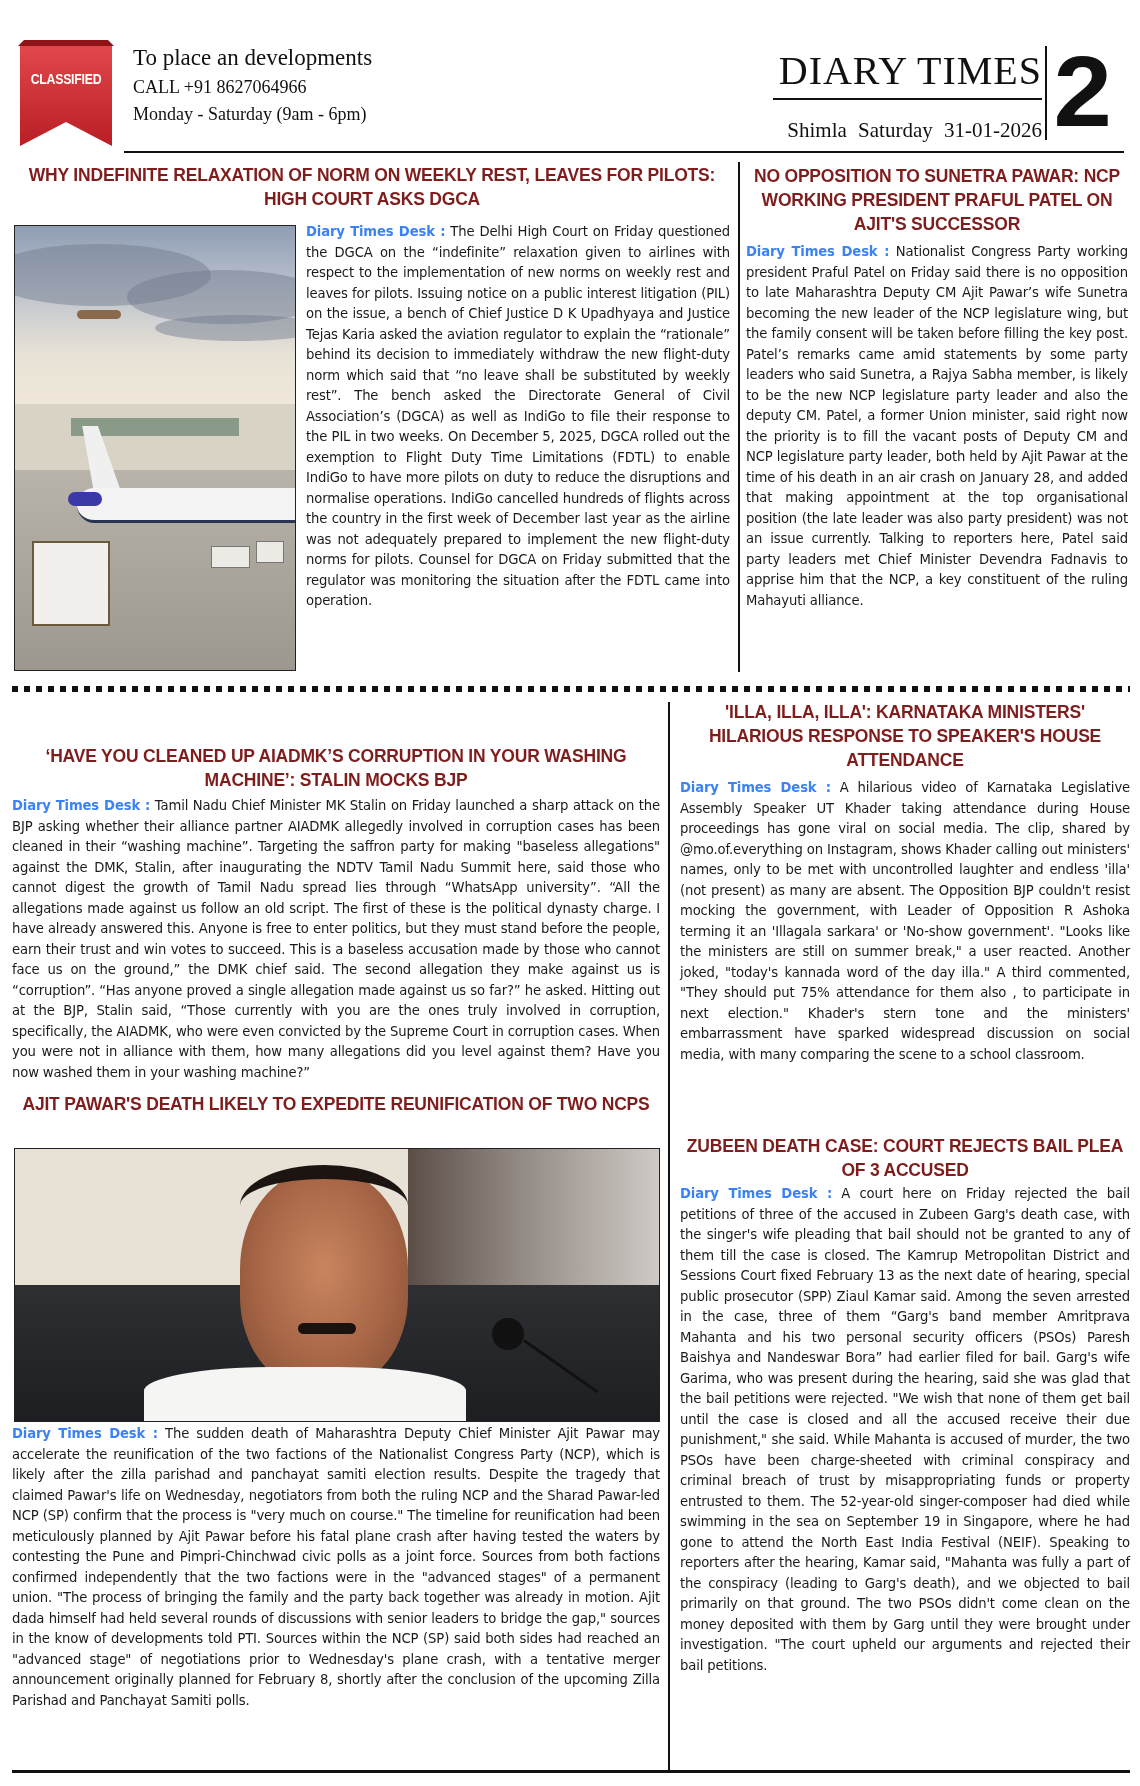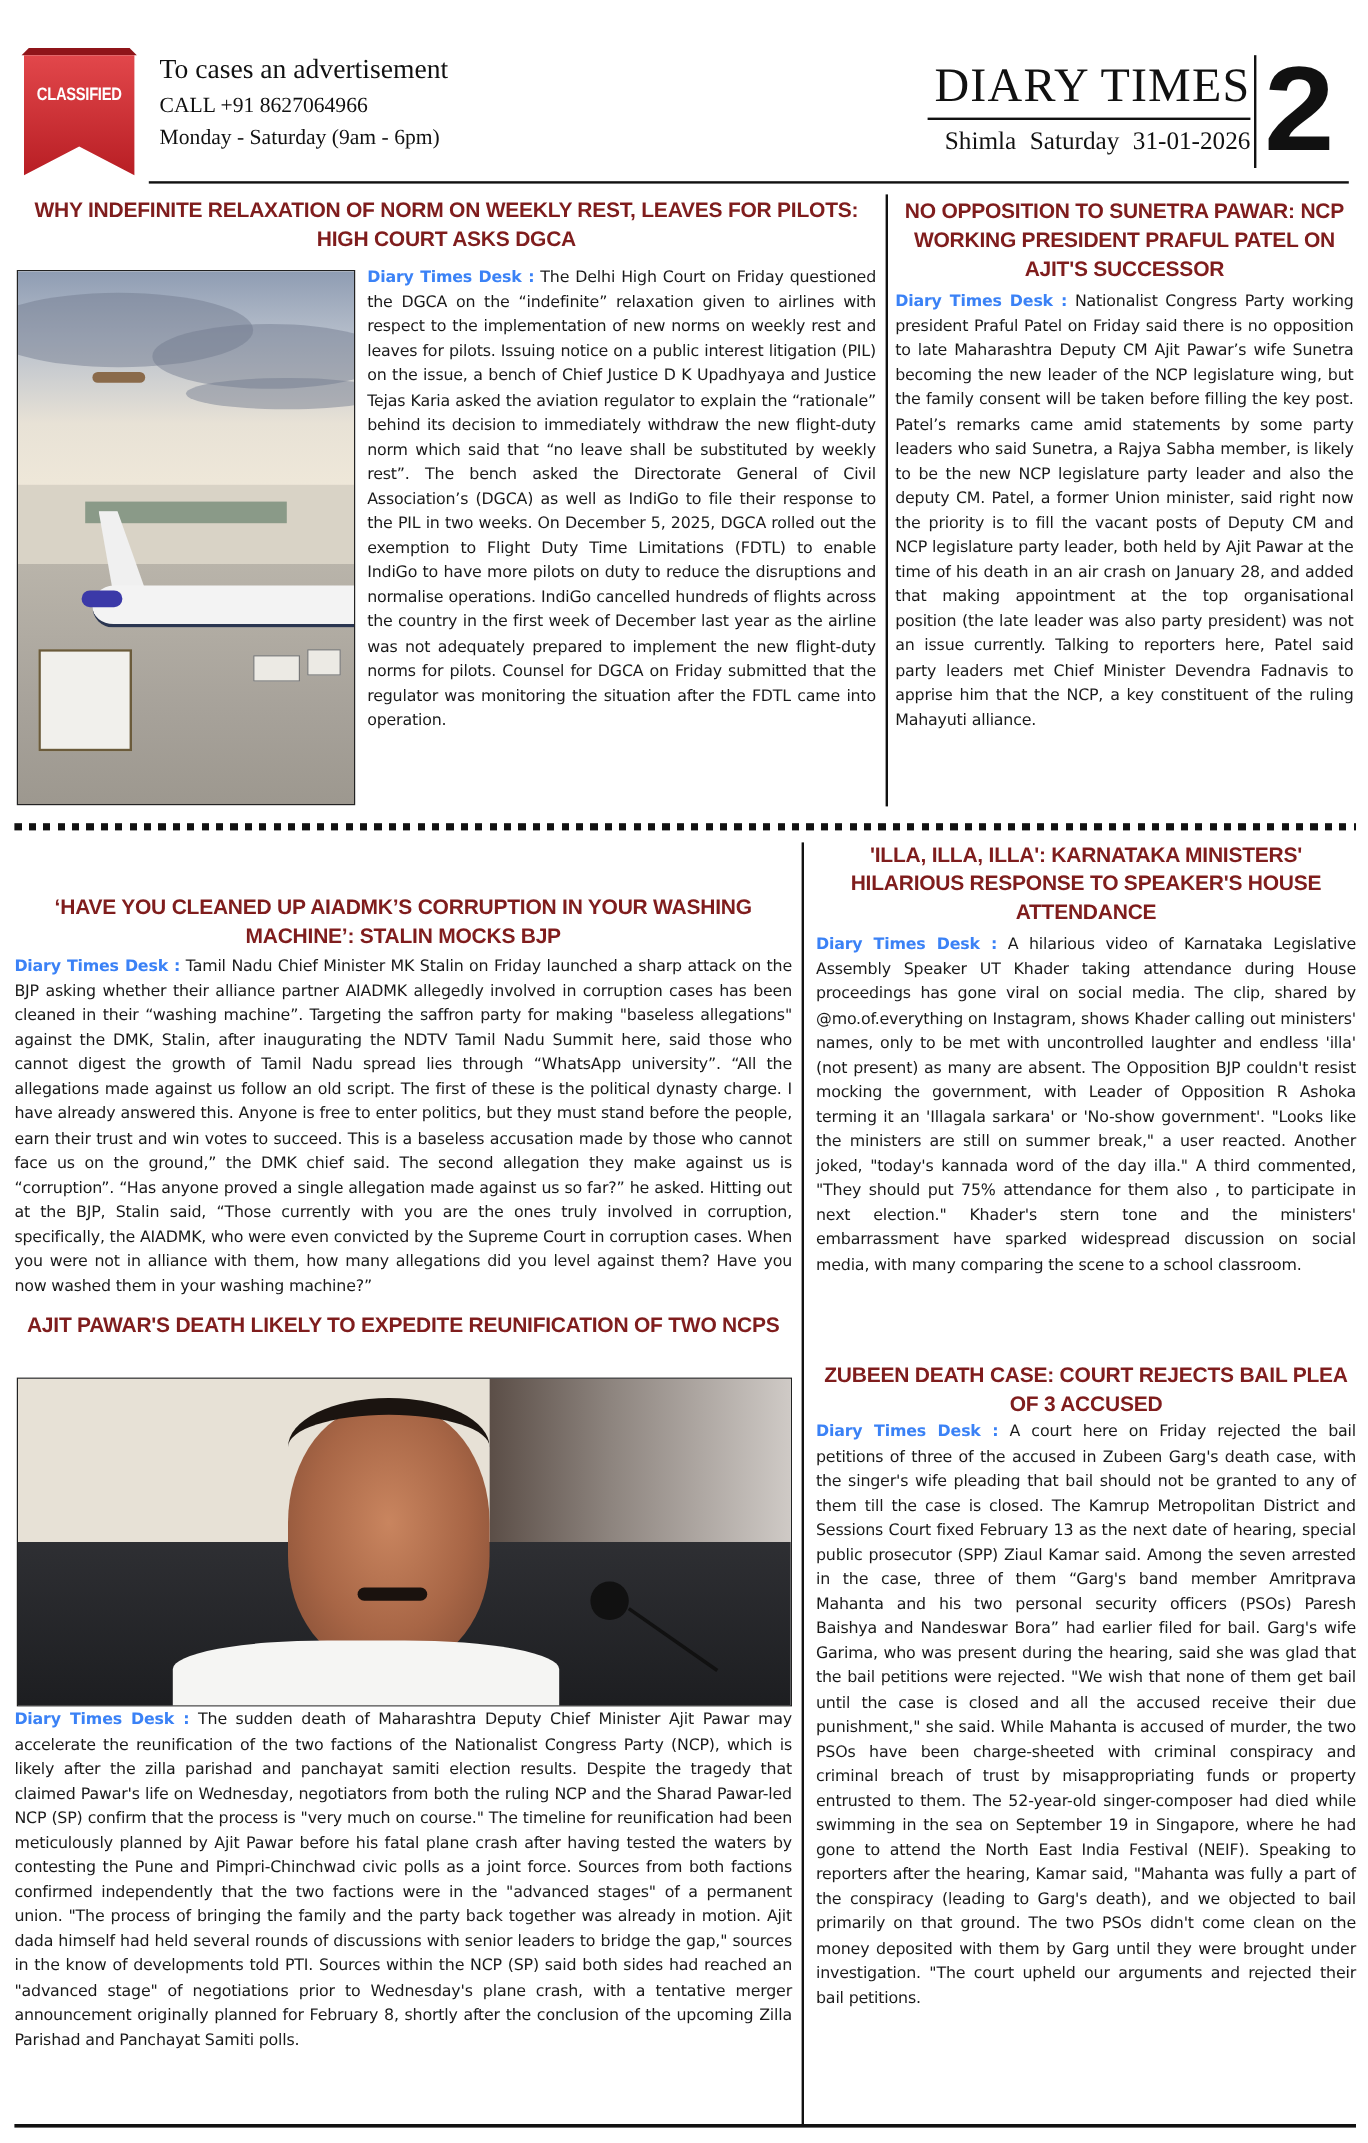--- a/index.html
+++ b/index.html
@@ -12,21 +12,21 @@
   .ribbon-text { position: absolute; left: 0; top: 30px; width: 100%; text-align: center; color: #fff;
     font-family: "Liberation Sans", sans-serif; font-weight: bold; font-size: 15px; letter-spacing: -0.3px; transform: scaleX(0.82); }
   .ad-block { position: absolute; left: 133px; top: 44px; font-family: "Liberation Serif", serif; color: #111; }
   .ad-line1 { font-size: 23px; line-height: 28px; }
   .ad-line2 { font-size: 18px; line-height: 30px; }
   .ad-line3 { font-size: 18px; line-height: 24px; }
   .ad-rule { position: absolute; left: 124px; top: 151px; width: 1000px; height: 2px; background: #111; }
 
   .masthead { position: absolute; right: 98px; top: 48px; text-align: right; font-family: "Liberation Serif", serif; }
   .mast-title { font-size: 40px; letter-spacing: 1px; line-height: 46px; padding-bottom: 4px; border-bottom: 2px solid #111; padding-left: 6px; }
-  .mast-sub { font-size: 21px; line-height: 30px; margin-top: 2px; word-spacing: 6px; }
+  .mast-sub { font-size: 21px; line-height: 30px; margin-top: 15px; word-spacing: 6px; }
   .mast-divider { position: absolute; left: 1045px; top: 46px; width: 2px; height: 94px; background: #111; }
   .page-number { position: absolute; left: 1055px; top: 36px; font-family: "Liberation Sans", sans-serif; font-weight: bold; font-size: 100px; line-height: 110px; transform: scaleX(1.05); }
 
   
   .article { position: absolute; }
   .headline { font-family: "Liberation Sans", sans-serif; font-weight: bold; text-align: center; font-size: 17.5px; line-height: 24px; color: #7f1d1d; text-transform: uppercase; letter-spacing: -0.2px; }
   .body-text { font-family: "DejaVu Sans", sans-serif; font-size: 13.2px; line-height: 20.5px; text-align: justify; color: #1a1a1a; letter-spacing: -0.15px; }
   .byline { font-weight: bold; color: #3b82f6; }
 
   .col-divider { position: absolute; width: 2px; background: #111; }
@@ -73,21 +73,21 @@
         <stop offset="1" stop-color="#b81e24"></stop>
       </linearGradient>
     </defs>
     <polygon points="2,6 98,6 92,0 8,0" fill="#8f1419"></polygon>
     <polygon points="4,6 96,6 96,106 50,82 4,106" fill="url(#rg)"></polygon>
   </svg>
   <div class="ribbon-text">CLASSIFIED</div>
 </div>
 
 <div class="ad-block">
-  <div class="ad-line1">To cases an advertisement</div>
+  <div class="ad-line1">To place an developments</div>
   <div class="ad-line2">CALL +91 8627064966</div>
   <div class="ad-line3">Monday - Saturday (9am - 6pm)</div>
 </div>
 <div class="ad-rule"></div>
 
 <div class="masthead">
   <div class="mast-title">DIARY TIMES</div>
   <div class="mast-sub">Shimla  Saturday  31-01-2026</div>
 </div>
 <div class="mast-divider"></div>

